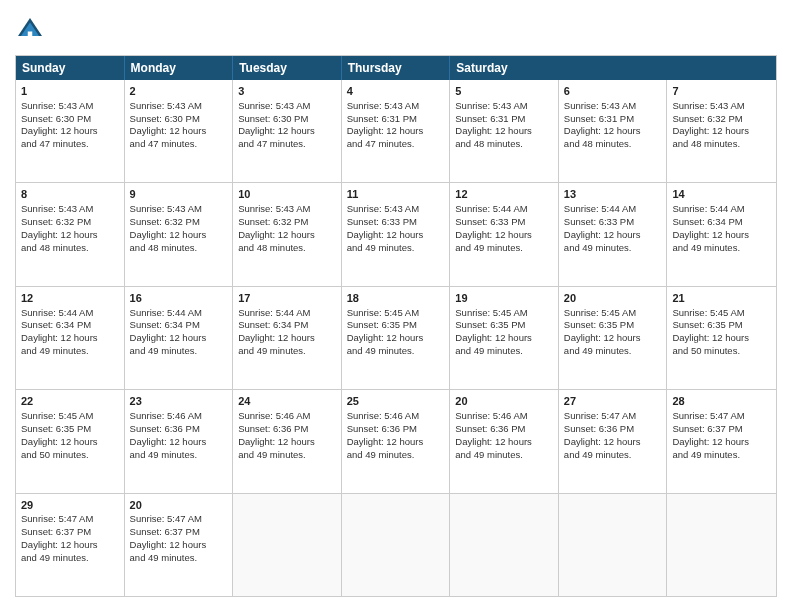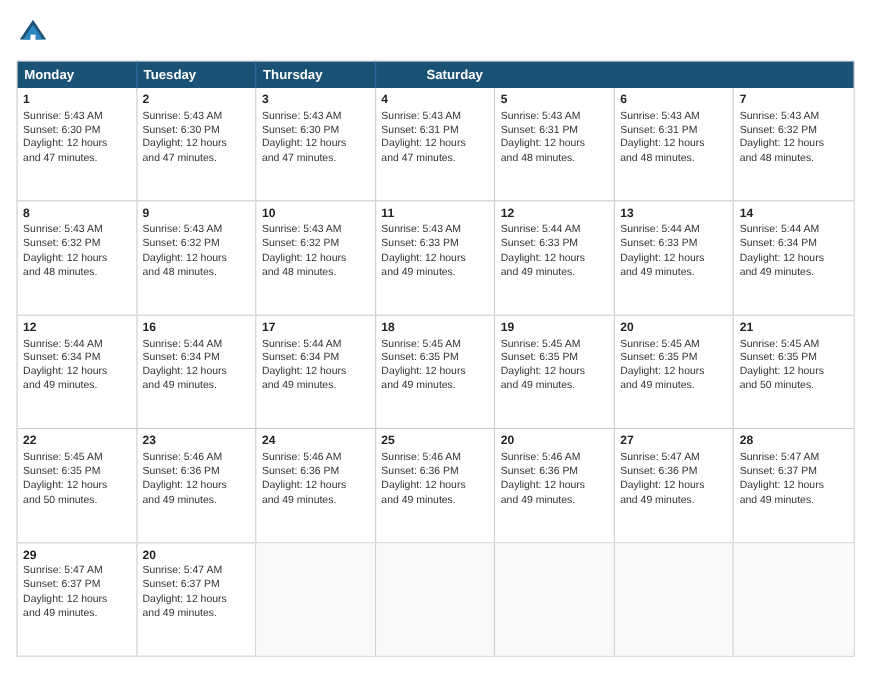--- a/index.html
+++ b/index.html
@@ -70,21 +70,21 @@
       grid-template-columns: repeat(7, 1fr);
       background: #1a5276;
     }
     .cal-header-cell {
       color: #fff;
       font-size: 12px;
       font-weight: bold;
       padding: 5px 6px;
       border-right: 1px solid #2e6da4;
     }
-    .cal-header-cell:last-child { border-right: none; margin-left: 40px; }
+    .cal-header-cell:last-child { border-right: none; }
     .cal-body {
       flex: 1;
       display: flex;
       flex-direction: column;
     }
     .cal-row {
       display: grid;
       grid-template-columns: repeat(7, 1fr);
       flex: 1;
       border-bottom: 1px solid #ccc;
@@ -125,20 +125,21 @@
       </div>
     </div>
     <div class="title-block">
       <div class="main-title"></div>
       <div class="subtitle"></div>
     </div>
   </div>
 
   <div class="calendar">
     <div class="cal-header" id="cal-header">
+        <div class="cal-header-cell">Sunday</div>
         <div class="cal-header-cell">Monday</div>
         <div class="cal-header-cell">Tuesday</div>
         <div class="cal-header-cell">Thursday</div>
         <div class="cal-header-cell">Saturday</div>
       </div>
     <div class="cal-body" id="cal-body">
         <div class="cal-row">
           <div class="cal-cell"><span class="day-num">1</span>Sunrise: 5:43 AM<br>Sunset: 6:30 PM<br>Daylight: 12 hours<br>and 47 minutes.<br></div>
           <div class="cal-cell"><span class="day-num">2</span>Sunrise: 5:43 AM<br>Sunset: 6:30 PM<br>Daylight: 12 hours<br>and 47 minutes.<br></div>
           <div class="cal-cell"><span class="day-num">3</span>Sunrise: 5:43 AM<br>Sunset: 6:30 PM<br>Daylight: 12 hours<br>and 47 minutes.<br></div>

